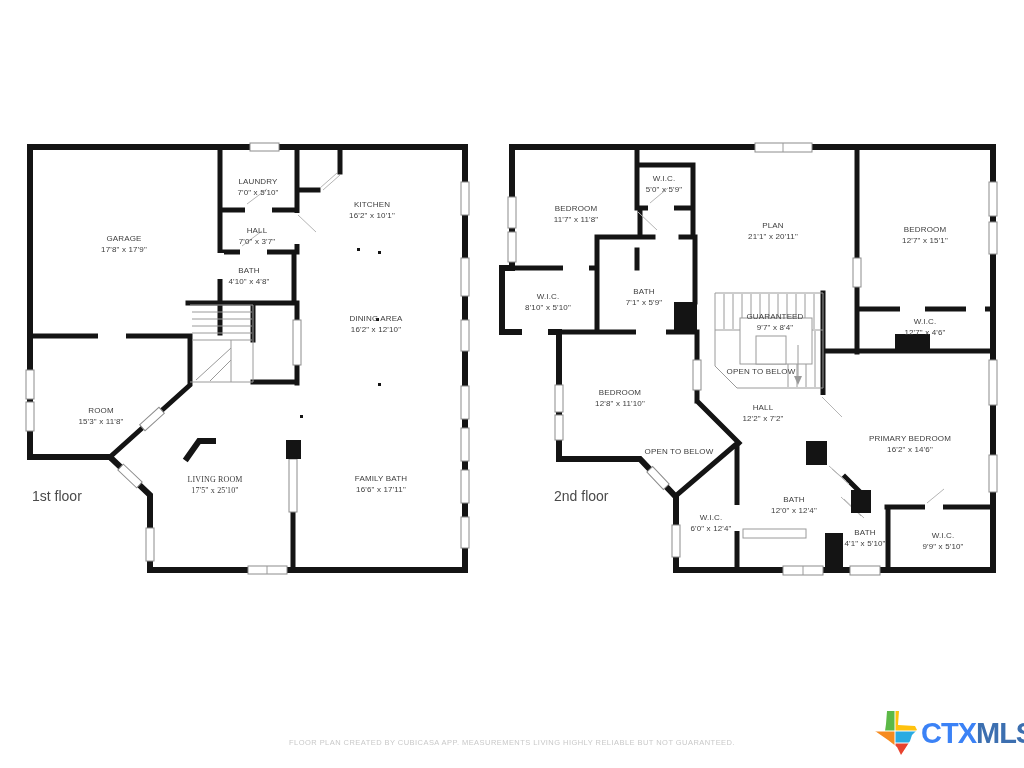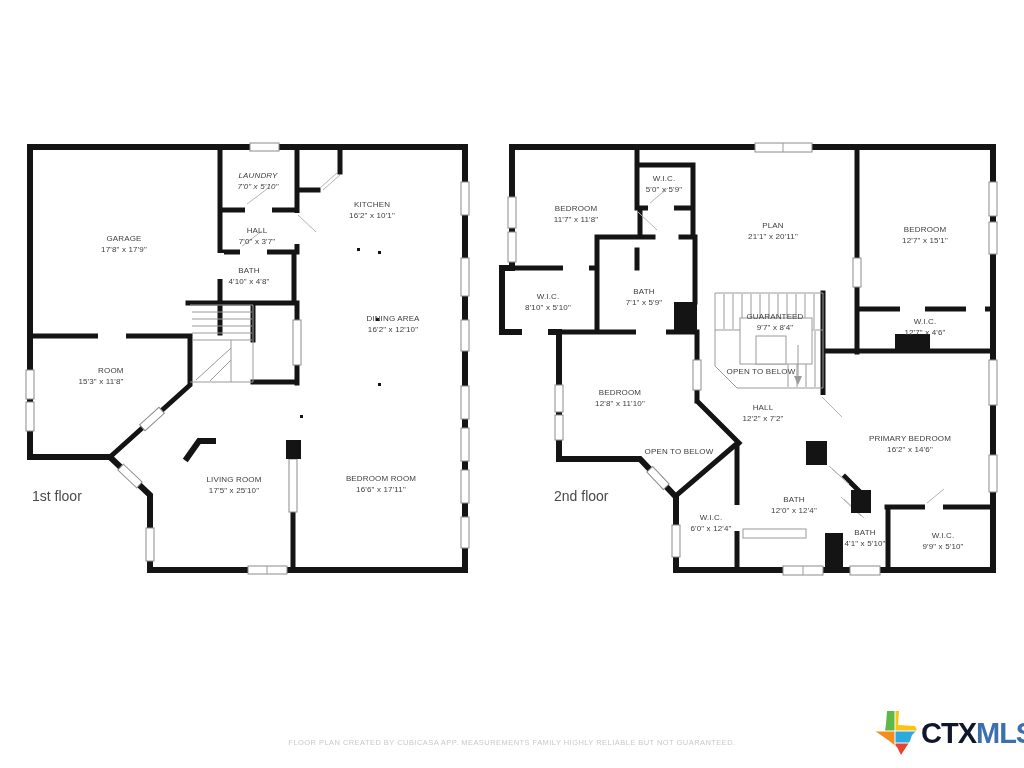--- a/index.html
+++ b/index.html
@@ -154,50 +154,50 @@
       <rect class="thinrect" x="743" y="529" width="63" height="9"></rect>
     </g>
   </svg>
 
   <div id="labels">
       <div class="floor-tag" style="left: 32px; top: 488px;">1st floor</div>
       <div class="room-label" style="left: 124px; top: 244px;">
         <div>GARAGE</div>
         <div>17'8" x 17'9"</div>
       </div>
-      <div class="room-label" style="left: 258px; top: 181px; font-style: italic;">
+      <div class="room-label" style="left: 258px; top: 187px;">
         <div>LAUNDRY</div>
         <div>7'0" x 5'10"</div>
       </div>
       <div class="room-label" style="left: 257px; top: 236px;">
         <div>HALL</div>
         <div>7'0" x 3'7"</div>
       </div>
       <div class="room-label" style="left: 249px; top: 276px;">
         <div>BATH</div>
         <div>4'10" x 4'8"</div>
       </div>
       <div class="room-label" style="left: 372px; top: 210px;">
         <div>KITCHEN</div>
         <div>16'2" x 10'1"</div>
       </div>
-      <div class="room-label" style="left: 393px; top: 324px;">
+      <div class="room-label" style="left: 376px; top: 324px;">
         <div>DINING AREA</div>
         <div>16'2" x 12'10"</div>
       </div>
-      <div class="room-label" style="left: 101px; top: 376px; text-align: right;">
+      <div class="room-label" style="left: 101px; top: 416px;">
         <div>ROOM</div>
         <div>15'3" x 11'8"</div>
       </div>
-      <div class="room-label" style="left: 234px; top: 485px;">
+      <div class="room-label" style="left: 215px; top: 485px; font-family: Liberation Serif, serif;">
         <div>LIVING ROOM</div>
         <div>17'5" x 25'10"</div>
       </div>
       <div class="room-label" style="left: 381px; top: 484px;">
-        <div>BEDROOM ROOM</div>
+        <div>FAMILY BATH</div>
         <div>16'6" x 17'11"</div>
       </div>
       <div class="floor-tag" style="left: 554px; top: 488px;">2nd floor</div>
       <div class="room-label" style="left: 576px; top: 214px;">
         <div>BEDROOM</div>
         <div>11'7" x 11'8"</div>
       </div>
       <div class="room-label" style="left: 664px; top: 184px;">
         <div>W.I.C.</div>
         <div>5'0" x 5'9"</div>
@@ -255,34 +255,34 @@
       <div class="room-label" style="left: 865px; top: 538px;">
         <div>BATH</div>
         <div>4'1" x 5'10"</div>
       </div>
       <div class="room-label" style="left: 943px; top: 541px;">
         <div>W.I.C.</div>
         <div>9'9" x 5'10"</div>
       </div>
     </div>
 
-  <div class="footer">FLOOR PLAN CREATED BY CUBICASA APP. MEASUREMENTS FAMILY HIGHLY RELIABLE BUT NOT GUARANTEED.</div>
+  <div class="footer">FLOOR PLAN CREATED BY CUBICASA APP. MEASUREMENTS LIVING HIGHLY RELIABLE BUT NOT GUARANTEED.</div>
 
   <div class="logo">
     <svg width="44" height="46" viewBox="0 0 44 46">
       <defs>
         <clipPath id="txclip">
           <path d="M13,1 L25,1 24,15 41,16 43,20 38,25 36,31 27,45 23,37 14,30 1,21 11,21 12,14 Z"></path>
         </clipPath>
       </defs>
       <g clip-path="url(#txclip)">
         <rect x="0" y="0" width="20.5" height="20.5" fill="#5CB947"></rect>
         <rect x="21.5" y="0" width="22.5" height="20.5" fill="#FFC20E"></rect>
         <rect x="0" y="21.5" width="20.5" height="24.5" fill="#F68B1F"></rect>
         <rect x="21.5" y="21.5" width="22.5" height="11" fill="#29ABE2"></rect>
         <rect x="21.5" y="33.5" width="22.5" height="12.5" fill="#E8432E"></rect>
       </g>
     </svg>
-    <span class="word ctx" style="color: #0f172a;">CTX</span>
+    <span class="word ctx" style="color: #3b82f6;">CTX</span>
       <span class="word mls" style="color: rgb(60, 111, 176);">MLS</span>
   </div>
 
 </div>
 
 </body></html>

